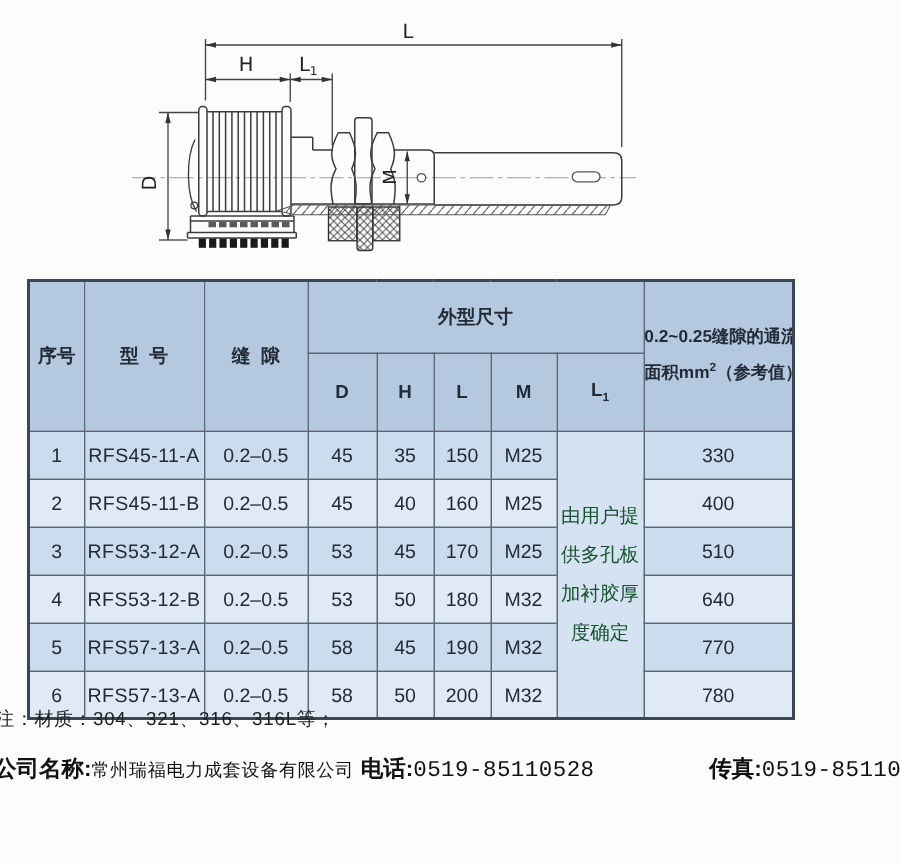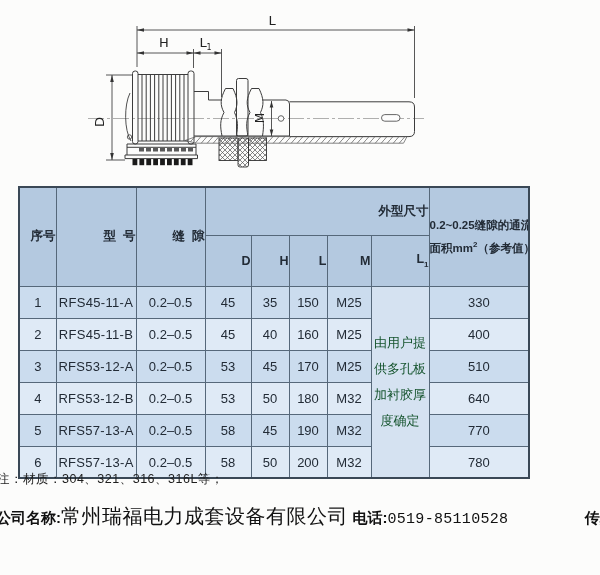--- a/index.html
+++ b/index.html
@@ -18,21 +18,20 @@
     font-family:"Liberation Sans","DejaVu Sans",sans-serif;
   }
   .spec-table td,.spec-table th{
     border:1px solid #56687a;
     padding:0;text-align:center;vertical-align:middle;
     color:#222b36;overflow:hidden;
   }
   .spec-table th{
     background:#b4c9e0;font-weight:bold;font-size:12.5px;
     white-space:pre;
-    text-align:right;
   }
   tr.hrow1{height:30px;}
   tr.hrow2{height:32px;}
   tr.drow{height:32px;}
   .spec-table tbody td{font-size:13px;background:#dfeaf6;}
   .spec-table tbody tr:nth-child(1) td,
   .spec-table tbody tr:nth-child(3) td,
   .spec-table tbody tr:nth-child(5) td{background:#cbdcee;}
   td.l1-merged{
     background:#d5e2f1 !important;
@@ -47,21 +46,21 @@
     position:absolute;top:471px;left:-3px;width:603px;
     font-size:12.5px;color:#1e1e1e;letter-spacing:.5px;
   }
   .company-line{
     position:absolute;top:503px;left:-4px;width:604px;
     white-space:nowrap;color:#111;
   }
   .company-line .lbl{font-weight:bold;font-size:15px;}
   .company-line .cname{
     font-family:Liberation Serif, serif;
-    font-size:20px;letter-spacing:.5px;
+    font-size:12px;letter-spacing:.5px;
   }
   .company-line .num{
     font-family:Liberation Mono, monospace;
     font-size:15px;letter-spacing:.3px;
   }
   .company-line .fax-group{margin-left:72px;}
 </style>
 </head>
 <body>
 

